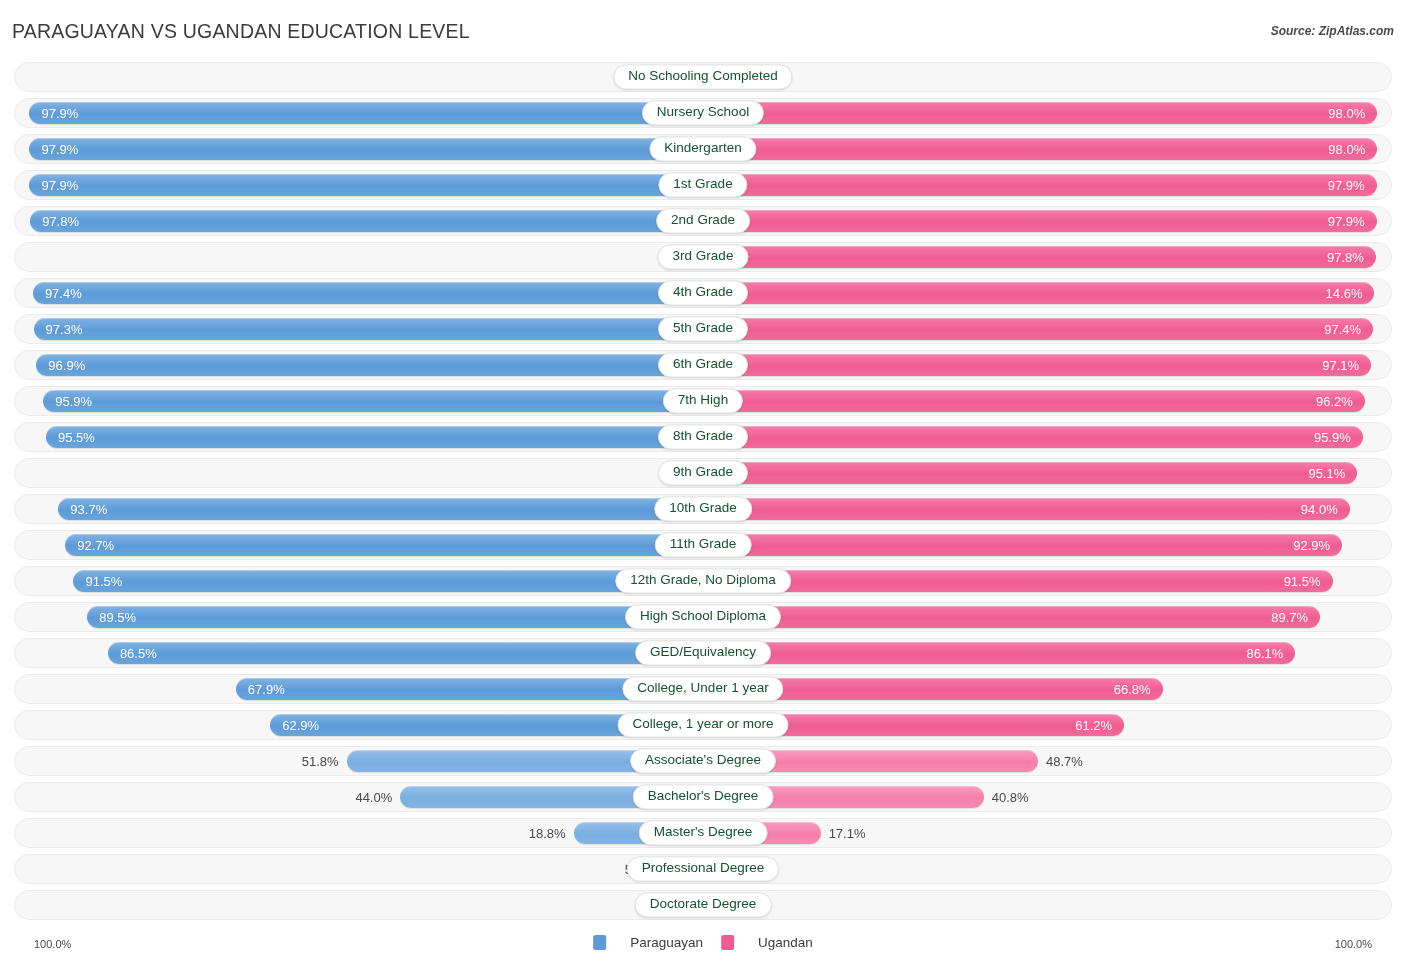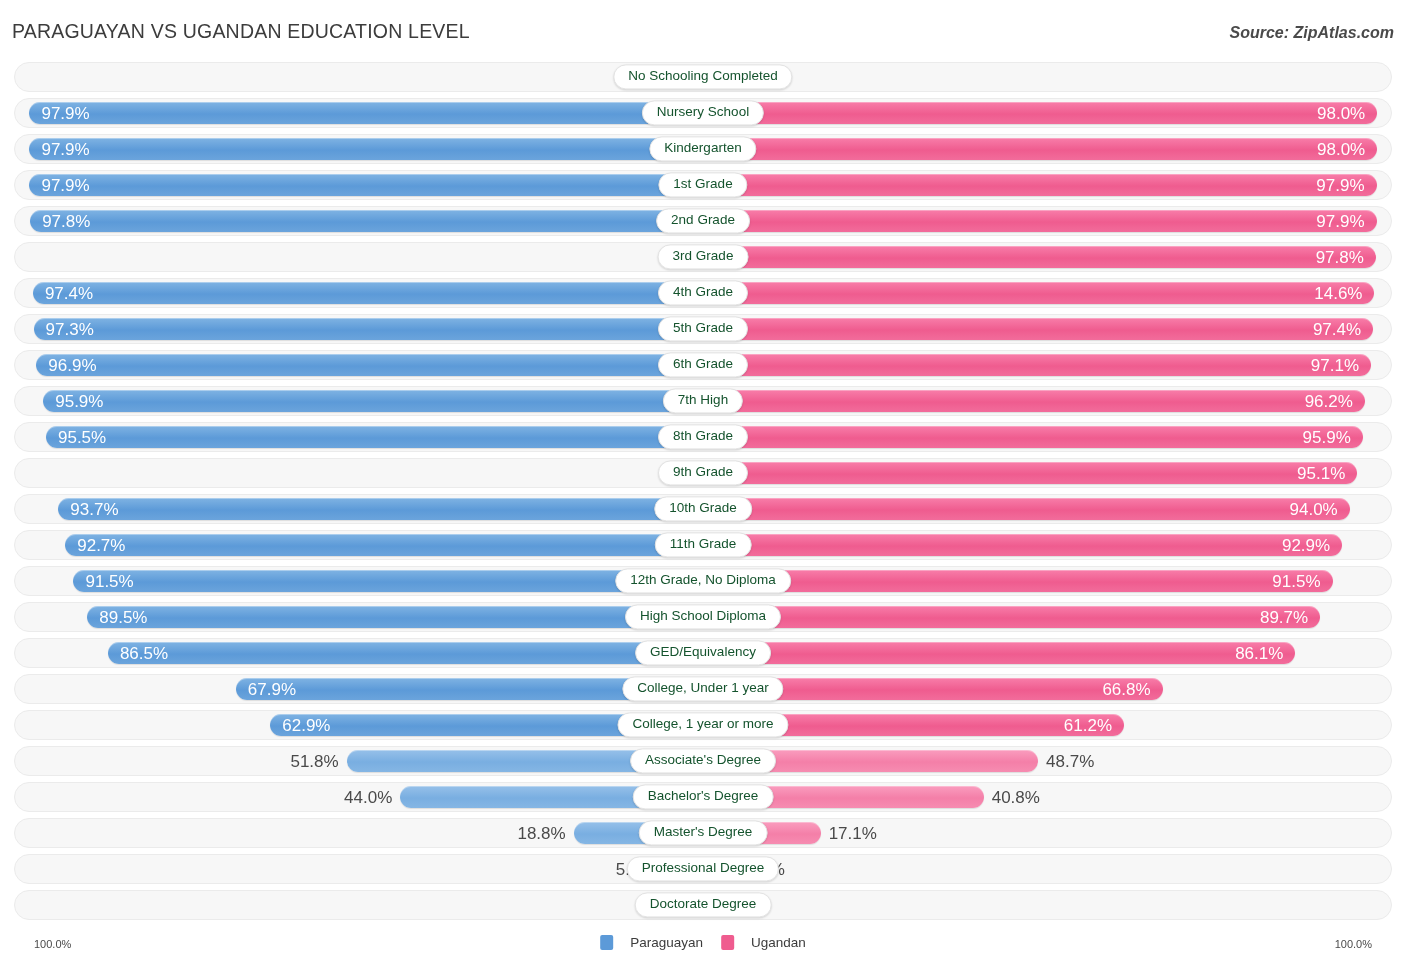--- a/index.html
+++ b/index.html
@@ -35,21 +35,21 @@
     font-size: 19.5px;
     letter-spacing: 0.2px;
     color: #3c3c3c;
     font-weight: 400;
     white-space: nowrap;
   }
   .source {
     position: absolute;
     right: 12px;
     top: 24px;
-    font-size: 16px;
+    font-size: 12px;
     font-style: italic;
     font-weight: bold;
     color: #4a4a4a;
     white-space: nowrap;
   }
 
   
   .chart {
     position: absolute;
     top: 62px;
@@ -106,21 +106,21 @@
     background: linear-gradient(to bottom, #bed6f3 0%, #a9c9ee 55%, #b4d0f0 100%);
   }
   .half.right .bar.tint-light {
     background: linear-gradient(to bottom, #fbbdd3 0%, #f7a6c3 55%, #f8b0ca 100%);
   }
 
   .val {
     position: absolute;
     top: 50%;
     transform: translateY(-50%);
-    font-size: 17px;
+    font-size: 13px;
     white-space: nowrap;
     line-height: 1;
   }
   
   .half.left .val.inside  { left: 12px; color: #ffffff; }
   .half.right .val.inside { right: 12px; color: #ffffff; }
   
   .half.left .val.outside  { right: 100%; margin-right: 8px; color: #4a4a4a; }
   .half.right .val.outside { left: 100%; margin-left: 8px; color: #4a4a4a; }
 
@@ -163,21 +163,21 @@
     left: 50%;
     top: 0;
     transform: translateX(-50%);
     display: flex;
     align-items: center;
     gap: 18px;
   }
   .legend-item {
     display: flex;
     align-items: center;
-    gap: 17px;
+    gap: 24px;
     font-size: 13.5px;
     color: #3c3c3c;
     white-space: nowrap;
   }
   .swatch {
     width: 13px;
     height: 15px;
     border-radius: 2px;
     display: inline-block;
   }

